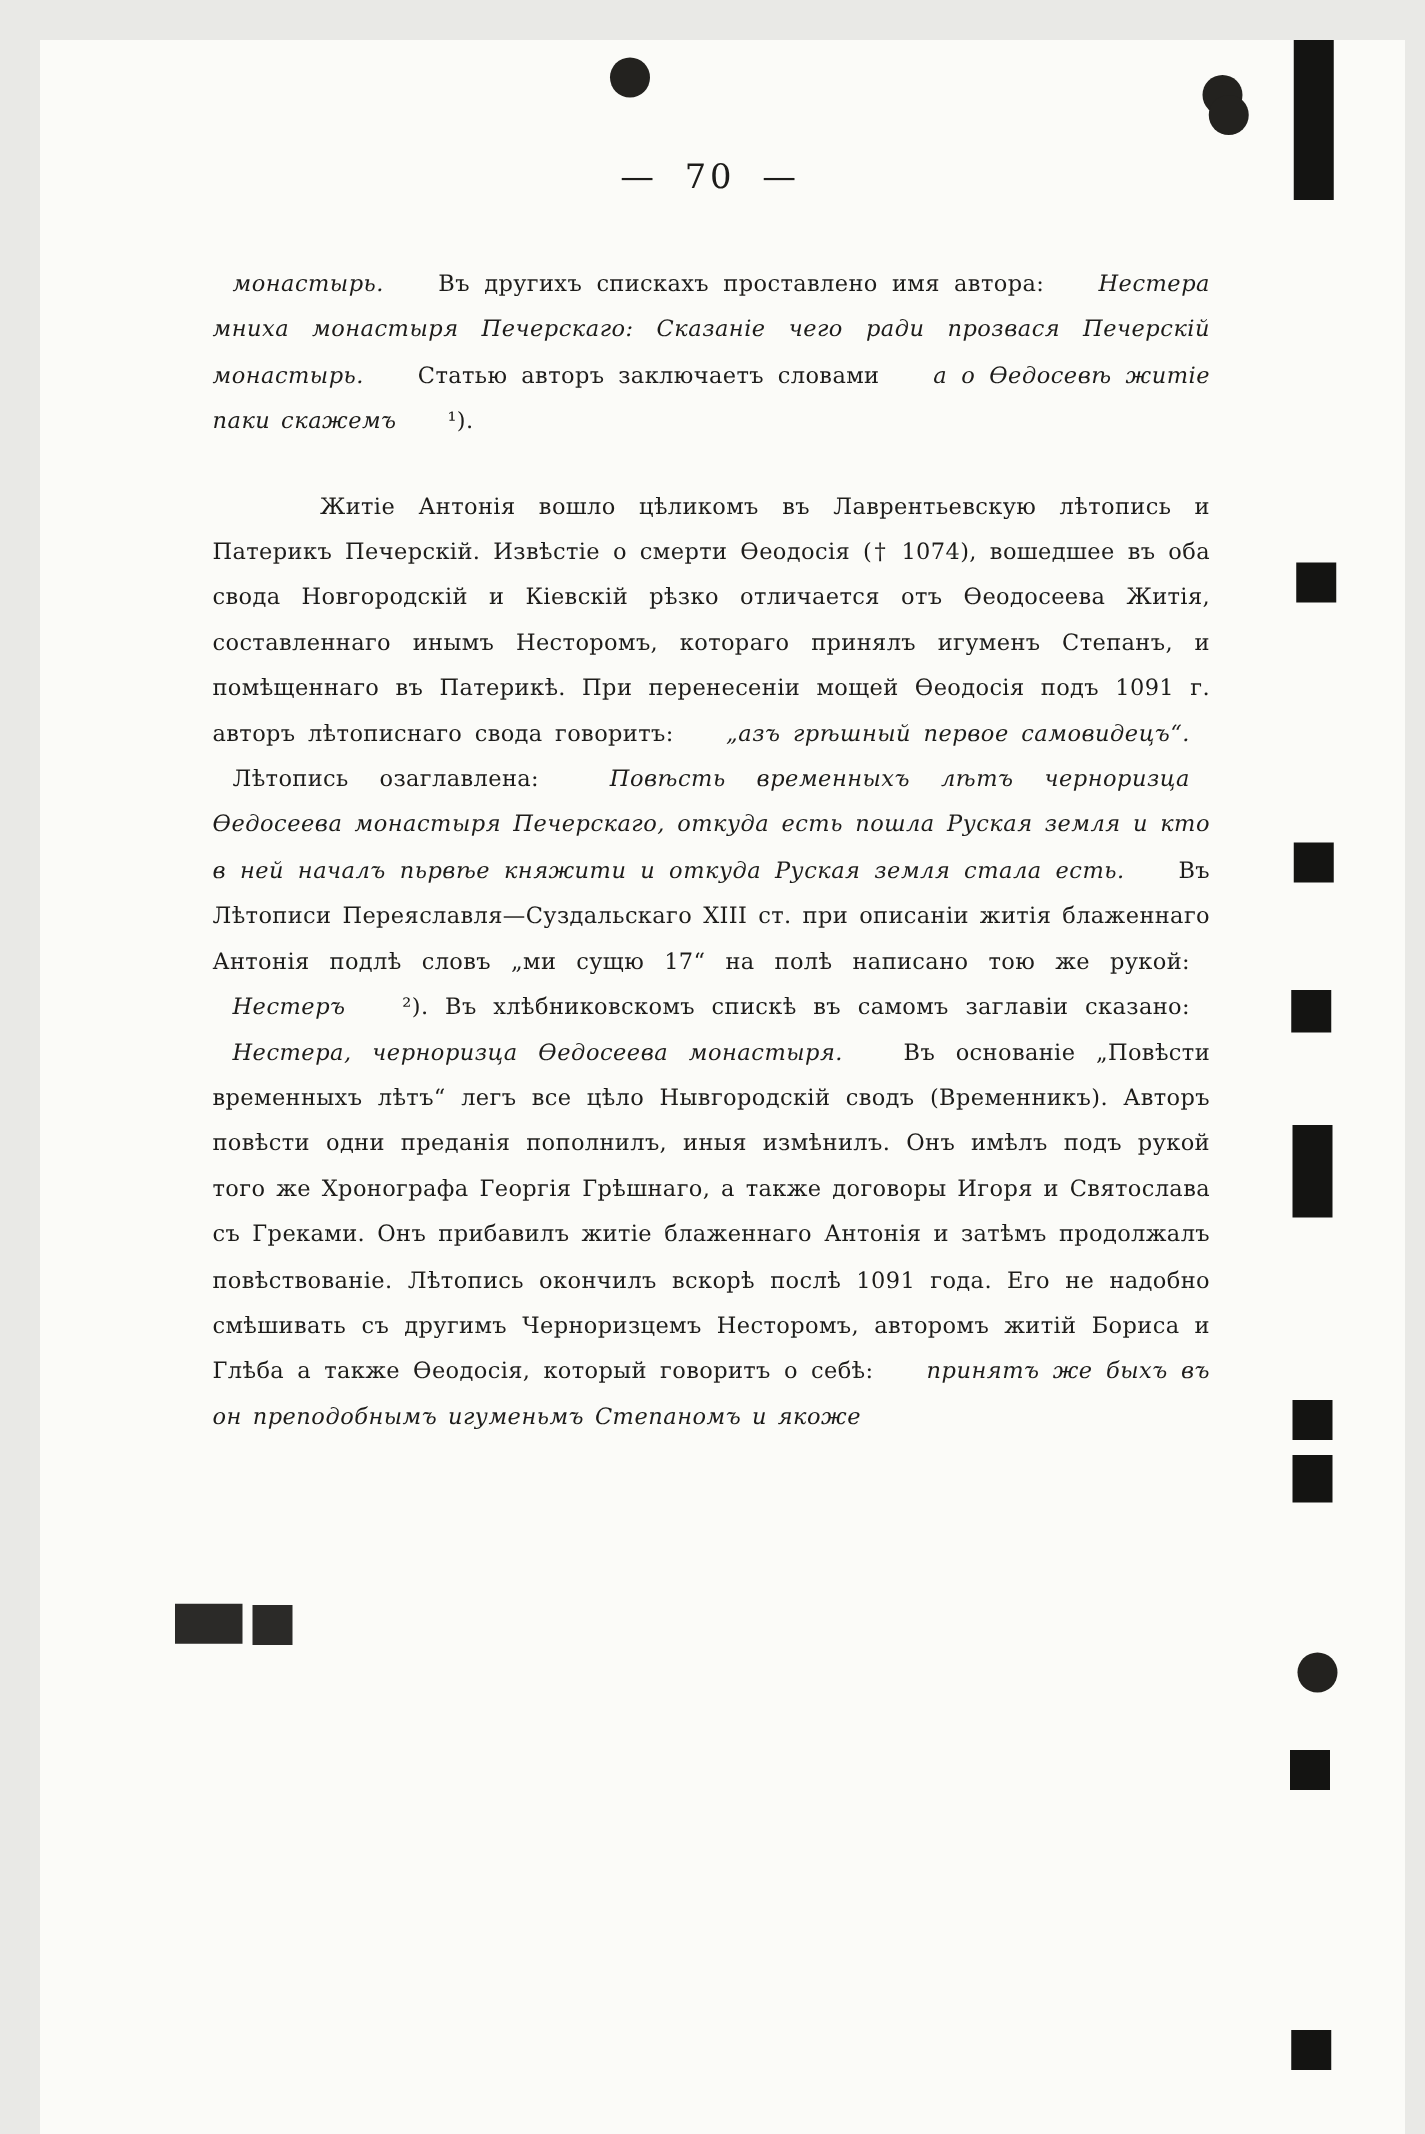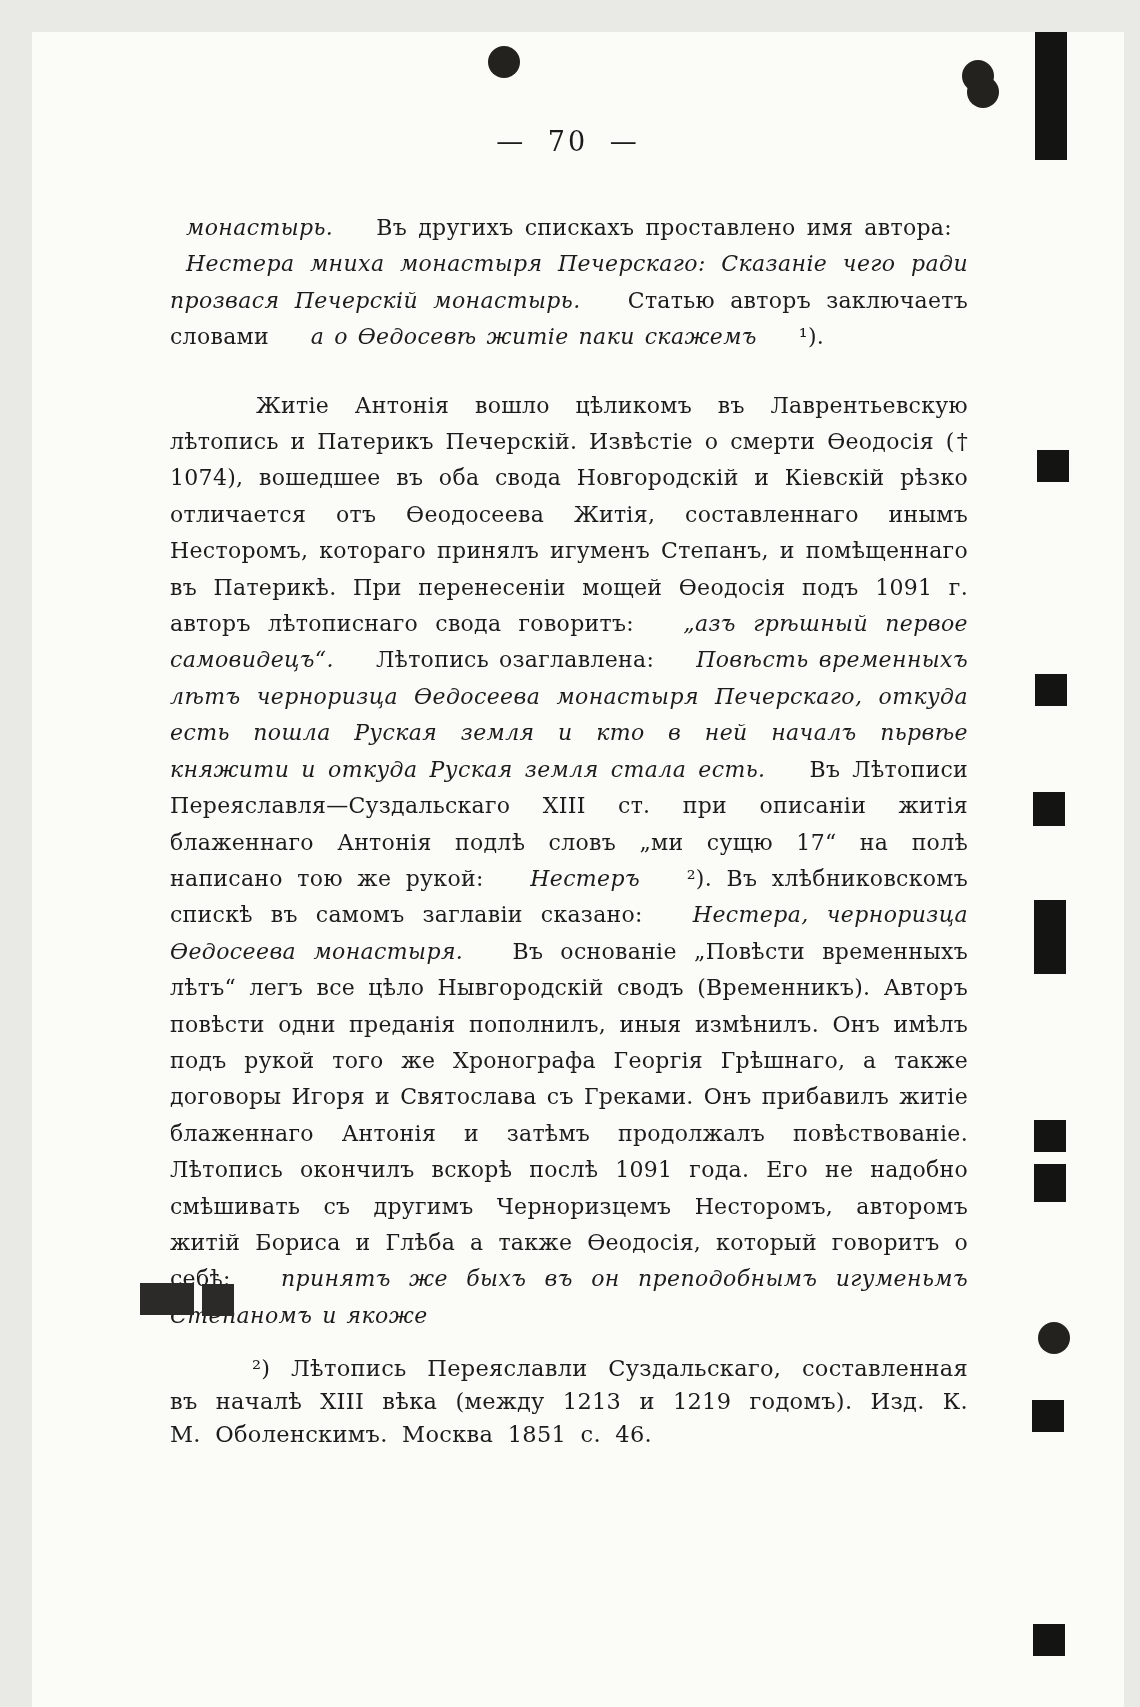--- a/index.html
+++ b/index.html
@@ -16,21 +16,21 @@
     position:absolute;
     top:78px; left:106px; width:860px;
     text-align:center;
     font-size:27px;
     letter-spacing:3px;
     word-spacing:10px;
   }
   .text-block {
     position:absolute;
     top:146px; left:106px; width:862px;
-    font-size:22px;
+    font-size:18px;
     line-height:36.4px;
     text-align:justify;
     word-spacing:2.5px;
     letter-spacing:0.3px;
   }
   .para { text-align:justify; }
   .para.indent { text-indent:70px; }
   .para em, .footnote em { font-style:italic; letter-spacing:0.4px; }
   .fn-divider {
     position:absolute;
@@ -83,21 +83,20 @@
       <p class="para"><em>монастырь.</em><span> Въ другихъ спискахъ проставлено имя автора: </span><em>Нестера мниха монастыря Печерскаго: Сказаніе чего ради прозвася Печерскій монастырь.</em><span> Статью авторъ заключаетъ словами </span><em>а о Ѳедосевѣ житіе паки скажемъ </em><span>¹).</span></p>
       <p class="para indent"><span>Житіе Антонія вошло цѣликомъ въ Лаврентьевскую лѣтопись и Патерикъ Печерскій. Извѣстіе о смерти Ѳеодосія († 1074), вошедшее въ оба свода Новгородскій и Кіевскій рѣзко отличается отъ Ѳеодосеева Житія, составленнаго инымъ Несторомъ, котораго принялъ игуменъ Степанъ, и помѣщеннаго въ Патерикѣ. При перенесеніи мощей Ѳеодосія подъ 1091 г. авторъ лѣтописнаго свода говоритъ: </span><em>„азъ грѣшный первое самовидецъ“.</em><span> Лѣтопись озаглавлена: </span><em>Повѣсть временныхъ лѣтъ черноризца Ѳедосеева монастыря Печерскаго, откуда есть пошла Руская земля и кто в ней началъ пьрвѣе княжити и откуда Руская земля стала есть.</em><span> Въ Лѣтописи Переяславля—Суздальскаго XIII ст. при описаніи житія блаженнаго Антонія подлѣ словъ „ми сущю 17“ на полѣ написано тою же рукой: </span><em>Нестеръ </em><span>²). Въ хлѣбниковскомъ спискѣ въ самомъ заглавіи сказано: </span><em>Нестера, черноризца Ѳедосеева монастыря.</em><span> Въ основаніе „Повѣсти временныхъ лѣтъ“ легъ все цѣло Нывгородскій сводъ (Временникъ). Авторъ повѣсти одни преданія пополнилъ, иныя измѣнилъ. Онъ имѣлъ подъ рукой того же Хронографа Георгія Грѣшнаго, а также договоры Игоря и Святослава съ Греками. Онъ прибавилъ житіе блаженнаго Антонія и затѣмъ продолжалъ повѣствованіе. Лѣтопись окончилъ вскорѣ послѣ 1091 года. Его не надобно смѣшивать съ другимъ Черноризцемъ Несторомъ, авторомъ житій Бориса и Глѣба а также Ѳеодосія, который говоритъ о себѣ: </span><em>принятъ же быхъ въ он преподобнымъ игуменьмъ Степаномъ и якоже</em></p>
     </div>
 
   <div class="fn-divider">
     <div class="dash-a"></div>
     <div class="dash-b"></div>
   </div>
 
   <div class="footnotes" id="footnotes">
-      <p class="footnote"><span>²) Лѣтопись Переяславли Суздальскаго, составленная въ началѣ XIII вѣка (между 1213 и 1219 годомъ). Изд. К. М. Оболенскимъ. Москва 1851 с. 46.</span></p>
     </div>
 
   <div class="mark m1"></div>
   <div class="mark m2"></div>
   <div class="mark m3"></div>
   <div class="mark m4"></div>
   <div class="mark m5"></div>
   <div class="mark m6"></div>
   <div class="mark m7"></div>
   <div class="mark m8"></div>

